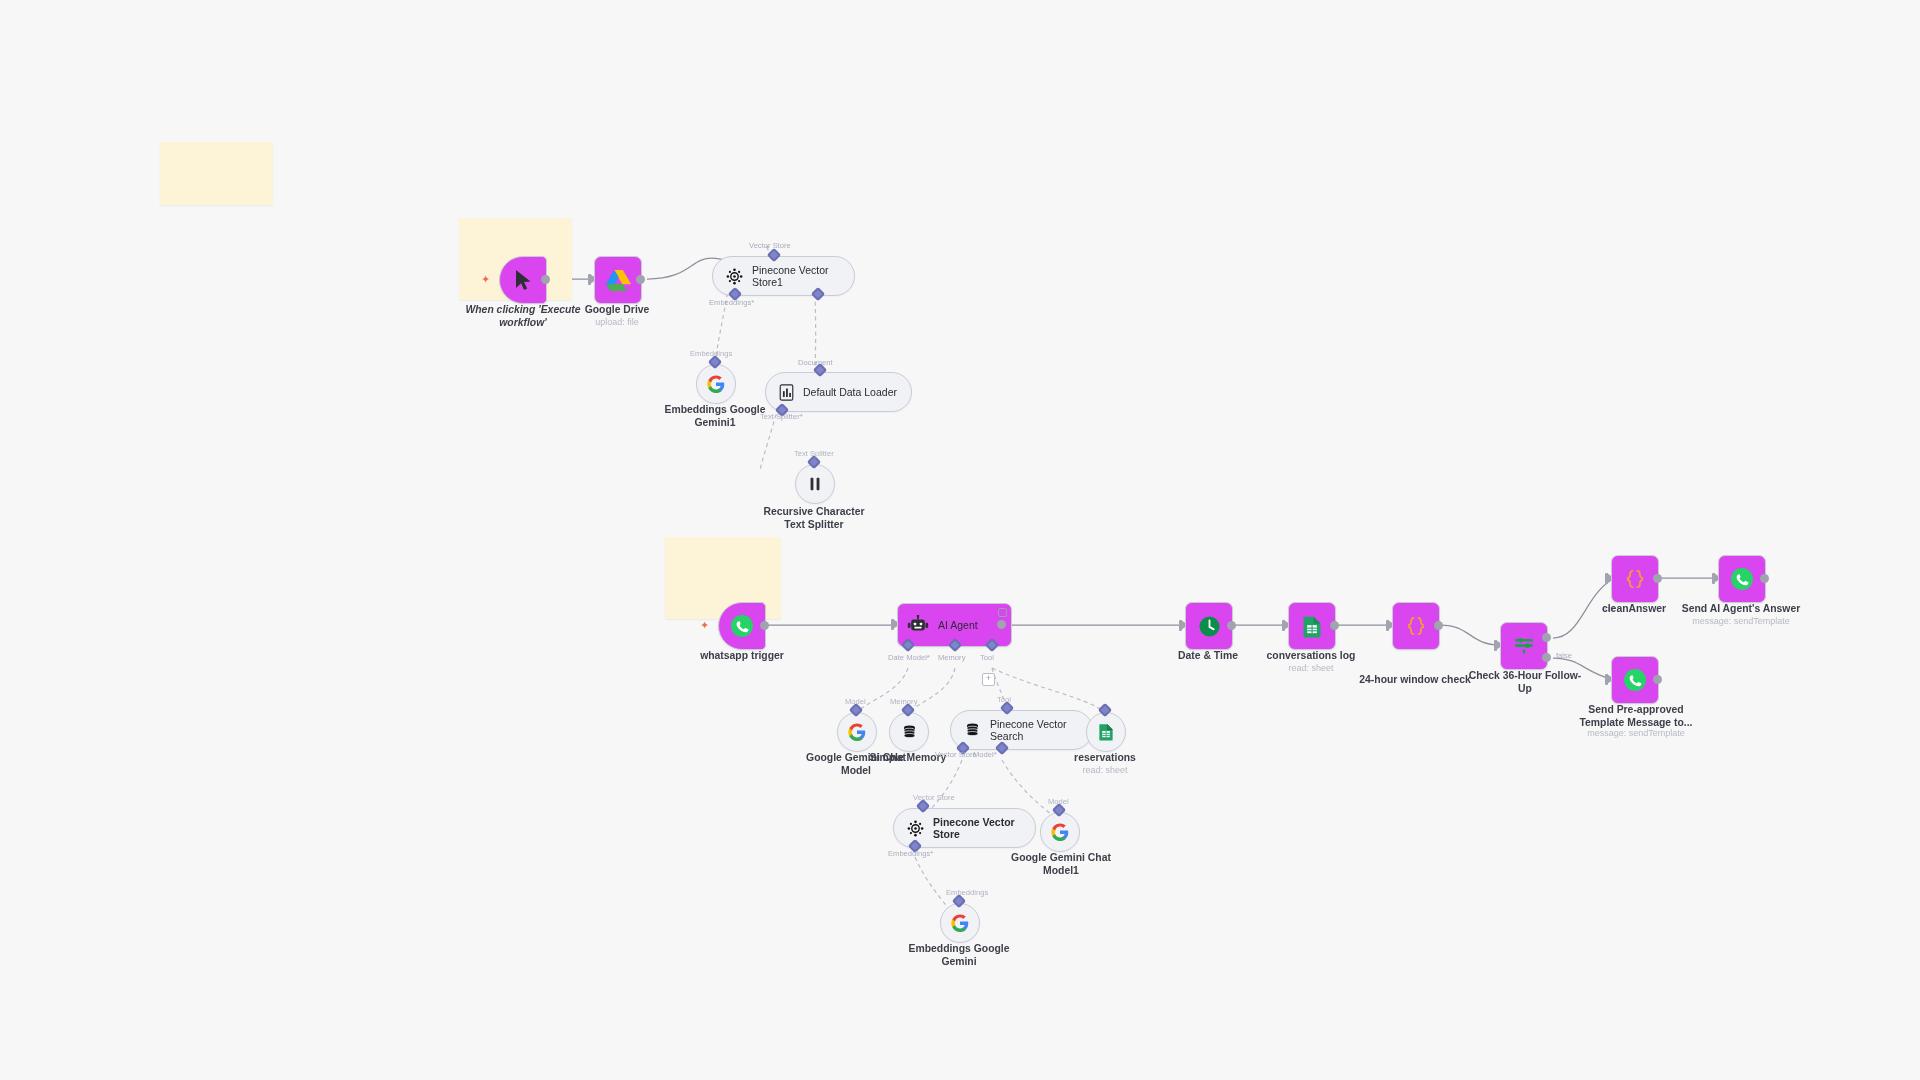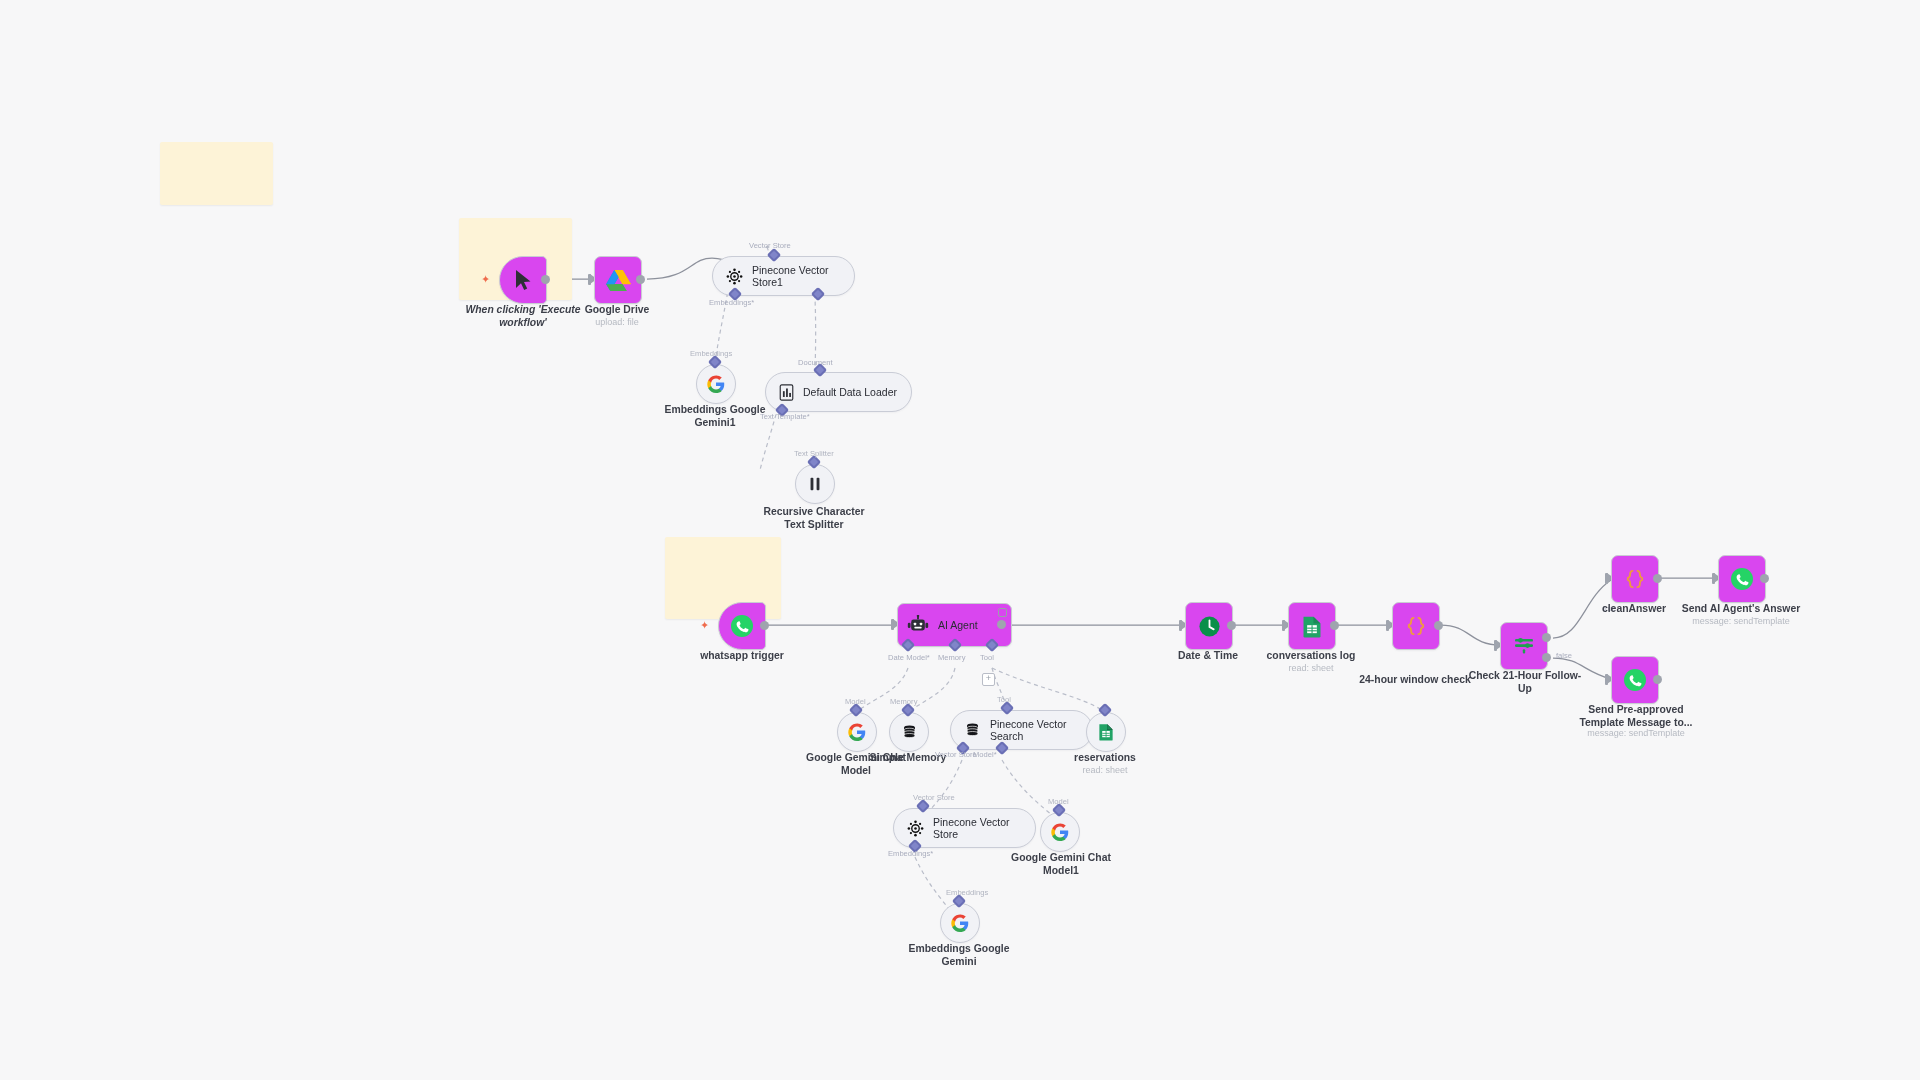--- a/index.html
+++ b/index.html
@@ -212,21 +212,21 @@
         <rect x="1" y="1" width="14" height="17" rx="1.6" fill="none" stroke="#2d2f36" stroke-width="1.3"></rect>
         <rect x="4" y="8" width="2" height="6.5" fill="#2d2f36"></rect>
         <rect x="7.5" y="5" width="2" height="9.5" fill="#2d2f36"></rect>
         <rect x="11" y="10" width="2" height="4.5" fill="#2d2f36"></rect>
       </svg>
       <span class="pill-label" style="max-width:none;white-space:nowrap;">Default Data Loader</span>
     </div>
     <div class="diam" style="left:50px;top:-7px;"></div>
     <div class="diam" style="left:12px;top:33px;"></div>
   </div>
-  <div class="ptxt" style="left:760px;top:412px;">Text Template*</div>
+  <div class="ptxt" style="left:760px;top:412px;">Text Splitter*</div>
 
   <div class="node" style="left:795px;top:464px;">
     <div class="circ">
       <svg class="ic" width="16" height="16" viewBox="0 0 18 18">
         <rect x="4" y="2" width="3.2" height="14" rx="1" fill="#2d2f36"></rect>
         <rect x="10.8" y="2" width="3.2" height="14" rx="1" fill="#2d2f36"></rect>
       </svg>
     </div>
     <div class="diam" style="left:14px;top:-7px;"></div>
   </div>
@@ -332,21 +332,21 @@
         <rect x="4" y="10.4" width="8" height=".9" fill="#21A366"></rect>
         <rect x="4" y="12.6" width="8" height=".9" fill="#21A366"></rect>
         <rect x="7.6" y="8.4" width=".9" height="6.6" fill="#21A366"></rect>
       </svg>
     </div>
     <div class="diam" style="left:14px;top:-7px;"></div>
   </div>
   <div class="cap" style="left:1045px;top:752px;width:120px;">reservations</div>
   <div class="sub" style="left:1045px;top:765px;width:120px;">read: sheet</div>
 
-  <div class="node" style="left:893px;top:808px;">
+  <div class="node" style="left:893px;top:808px;font-weight:bold;">
     <div class="pill">
       <svg class="ic" width="17" height="17" viewBox="0 0 20 20">
         <circle cx="10" cy="10" r="4.4" fill="none" stroke="#111" stroke-width="1.6"></circle>
         <circle cx="10" cy="10" r="1.5" fill="#111"></circle>
         <g fill="#111">
           <circle cx="10" cy="2.2" r="1.5"></circle>
             <circle cx="10" cy="17.8" r="1.5"></circle>
           <circle cx="2.2" cy="10" r="1.5"></circle>
             <circle cx="17.8" cy="10" r="1.5"></circle>
           <circle cx="4.6" cy="4.6" r="1.3"></circle>
@@ -447,21 +447,21 @@
         <circle cx="8.5" cy="5.3" r="2.4" fill="#1f9e52"></circle>
         <circle cx="15.5" cy="10.6" r="2.4" fill="#1f9e52"></circle>
         <rect x="10.8" y="14.2" width="2.4" height="4.4" rx="1" fill="#1f9e52"></rect>
       </svg>
     </div>
     <div class="port" style="left:42px;top:11px;"></div>
     <div class="port" style="left:42px;top:31px;"></div>
   </div>
   <div class="ptxt" style="left:1556px;top:604px;margin-left:47px;">true</div>
   <div class="ptxt" style="left:1556px;top:651px;">false</div>
-  <div class="cap" style="left:1463px;top:670px;width:124px;">Check 21-Hour Follow-
+  <div class="cap" style="left:1463px;top:670px;width:124px;">Check 36-Hour Follow-
 Up</div>
 
   <div class="node" style="left:1611px;top:555px;">
     <div class="inbar" style="left:-6px;top:18px;"></div>
     <div class="inport" style="left:-4px;top:18px;"></div>
     <div class="nbox sq">
       <svg class="ic" width="24" height="24" viewBox="0 0 24 24">
         <path d="M9.6 3.8c-2.5 0-2.5 1.8-2.5 3.6 0 2.1-.6 3.1-2.3 3.6v1.9c1.7.5 2.3 1.5 2.3 3.6 0 1.9 0 3.7 2.5 3.7" fill="none" stroke="#ef9b3e" stroke-width="1.8" stroke-linecap="round"></path>
         <path d="M14.4 3.8c2.5 0 2.5 1.8 2.5 3.6 0 2.1.6 3.1 2.3 3.6v1.9c-1.7.5-2.3 1.5-2.3 3.6 0 1.9 0 3.7-2.5 3.7" fill="none" stroke="#ef9b3e" stroke-width="1.8" stroke-linecap="round"></path>
       </svg>

